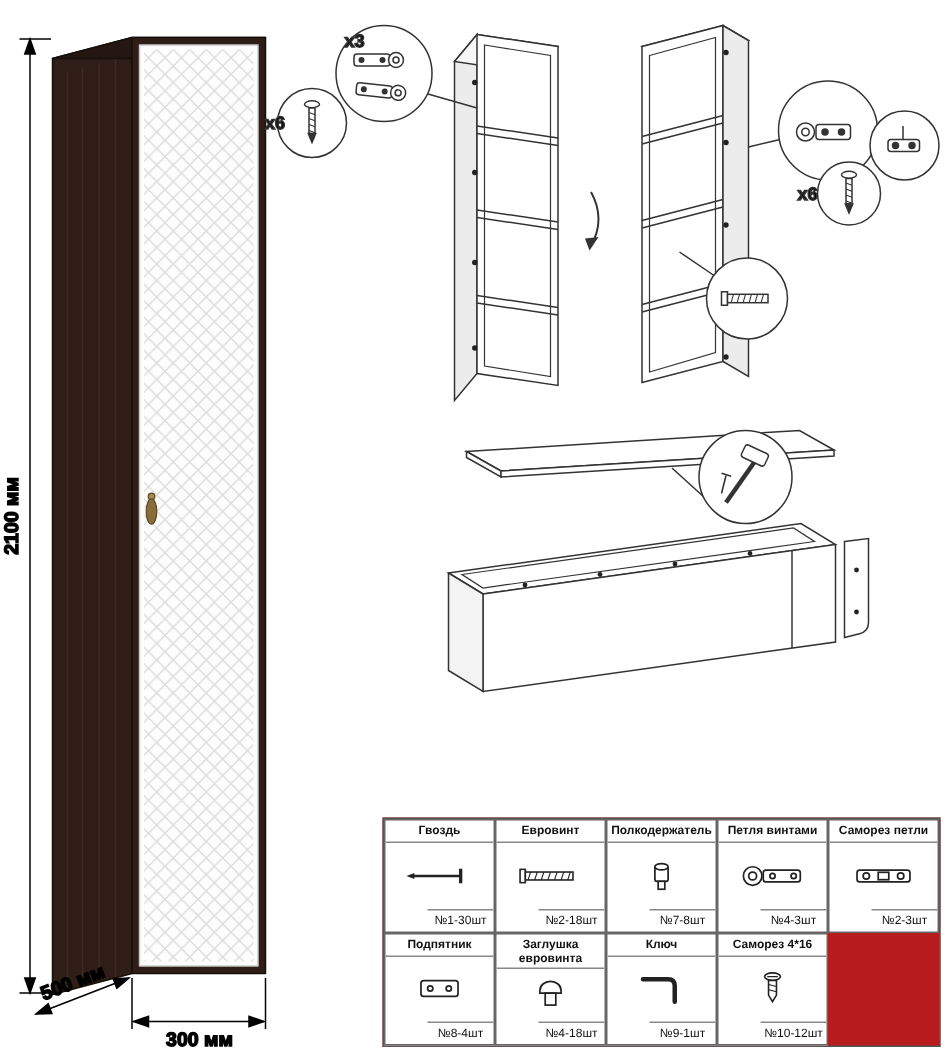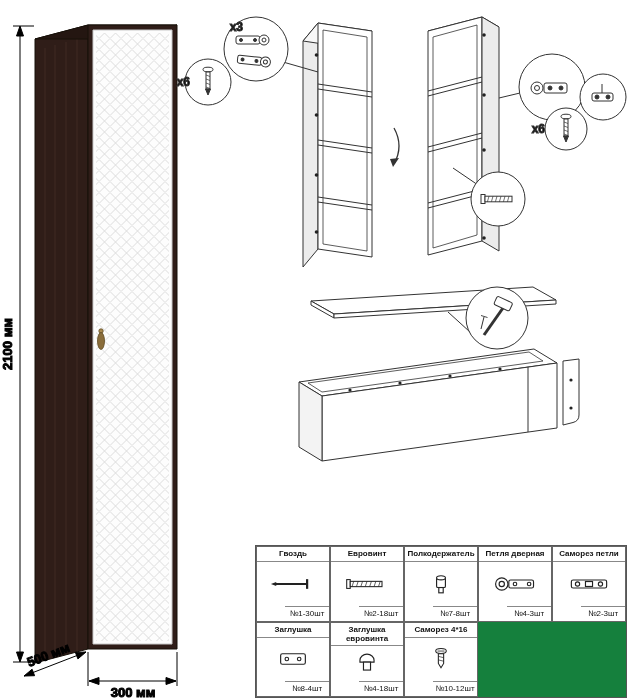--- a/index.html
+++ b/index.html
@@ -5,21 +5,21 @@
   * { margin:0; padding:0; box-sizing:border-box; }
   html,body { width:631px; height:700px; }
   body { font-family:"Liberation Sans", sans-serif; background:#ffffff; position:relative; overflow:hidden; }
   .canvas { position:absolute; left:0; top:0; width:631px; height:700px; background:#fff; }
   svg.scene { position:absolute; left:0; top:0; }
   .dim-text { font-size:13px; font-weight:bold; fill:#000; font-family:"Liberation Sans",sans-serif; }
   .callout-text { font-size:12px; font-weight:bold; fill:#000; font-family:"Liberation Sans",sans-serif; }
   .parts-table {
     position:absolute; left:255px; top:545px; width:372px; height:153px;
     display:grid; grid-template-columns:repeat(5,1fr); grid-template-rows:1fr 1fr;
-    border:1px solid #555; background:#15803d; z-index:5;
+    border:1px solid #555; background:#b91c1c; z-index:5;
   }
   .cell { border:1px solid #666; display:flex; flex-direction:column; overflow:hidden; background:#fff; }
   .part-name {
     font-size:8px; font-weight:bold; text-align:center; padding:2px 1px;
     border-bottom:1px solid #888; min-height:15px; display:flex; align-items:center;
     justify-content:center; line-height:1.15; color:#111;
   }
   .part-icon { flex:1; display:flex; align-items:center; justify-content:center; min-height:0; }
   .part-icon svg { width:56px; height:30px; }
   .part-qty { font-size:8px; text-align:center; padding:2px 0 3px; border-top:1px solid #888; color:#111;margin-left:28px; }
@@ -247,21 +247,21 @@
         <svg viewBox="0 0 56 34" stroke="#222" fill="#fff" stroke-width="1.3">
           <rect x="23" y="10" width="10" height="11" rx="1.5"></rect>
           <ellipse cx="28" cy="10" rx="5" ry="2.4"></ellipse>
           <rect x="25.5" y="21" width="5" height="6"></rect>
         </svg>
       </div>
       <div class="part-qty">№7-8шт</div>
     </div>
 
     <div class="cell">
-      <div class="part-name">Петля дверная</div>
+      <div class="part-name">Петля винтами</div>
       <div class="part-icon">
         <svg viewBox="0 0 56 34" stroke="#222" fill="#fff" stroke-width="1.3">
           <circle cx="13" cy="17" r="7"></circle>
             <circle cx="13" cy="17" r="3"></circle>
           <rect x="21" y="12.5" width="28" height="9" rx="2"></rect>
           <circle cx="28" cy="17" r="2"></circle>
             <circle cx="44" cy="17" r="2"></circle>
         </svg>
       </div>
       <div class="part-qty">№4-3шт</div>
@@ -274,21 +274,21 @@
           <rect x="8" y="12.5" width="40" height="9" rx="2"></rect>
           <circle cx="15" cy="17" r="2.4"></circle>
             <circle cx="41" cy="17" r="2.4"></circle>
           <rect x="24" y="14.2" width="8" height="5.6"></rect>
         </svg>
       </div>
       <div class="part-qty">№2-3шт</div>
     </div>
 
     <div class="cell">
-      <div class="part-name">Заглушка</div>
+      <div class="part-name">Подпятник</div>
       <div class="part-icon">
         <svg viewBox="0 0 56 34" stroke="#222" fill="#fff" stroke-width="1.3">
           <rect x="14" y="11" width="28" height="12" rx="2"></rect>
           <circle cx="21" cy="17" r="2"></circle>
             <circle cx="35" cy="17" r="2"></circle>
         </svg>
       </div>
       <div class="part-qty">№8-4шт</div>
     </div>
 
@@ -297,20 +297,29 @@
       <div class="part-icon">
         <svg viewBox="0 0 56 34" stroke="#222" fill="#fff" stroke-width="1.3">
           <path d="M20,14 a8,7 0 0 1 16,0 v2 h-16 z"></path>
           <rect x="24" y="16" width="8" height="9"></rect>
         </svg>
       </div>
       <div class="part-qty">№4-18шт</div>
     </div>
 
 
+    <div class="cell">
+      <div class="part-name">Ключ</div>
+      <div class="part-icon">
+        <svg viewBox="0 0 56 34" stroke="#222" fill="none" stroke-width="3.4" stroke-linecap="round">
+          <path d="M14,10 h19 q5,0 5,5 v12"></path>
+        </svg>
+      </div>
+      <div class="part-qty">№9-1шт</div>
+    </div>
 
     <div class="cell">
       <div class="part-name">Саморез 4*16</div>
       <div class="part-icon">
         <svg viewBox="0 0 56 34" stroke="#222" fill="#fff" stroke-width="1.2">
           <ellipse cx="28" cy="8" rx="6" ry="2.8"></ellipse>
           <line x1="24" y1="8" x2="32" y2="8" stroke-width="0.9"></line>
           <path d="M25,11 h6 v11 l-3,5 l-3,-5 z"></path>
           <path d="M25,14 l6,1.5 M25,18 l6,1.5" stroke-width="0.8" fill="none"></path>
         </svg>

